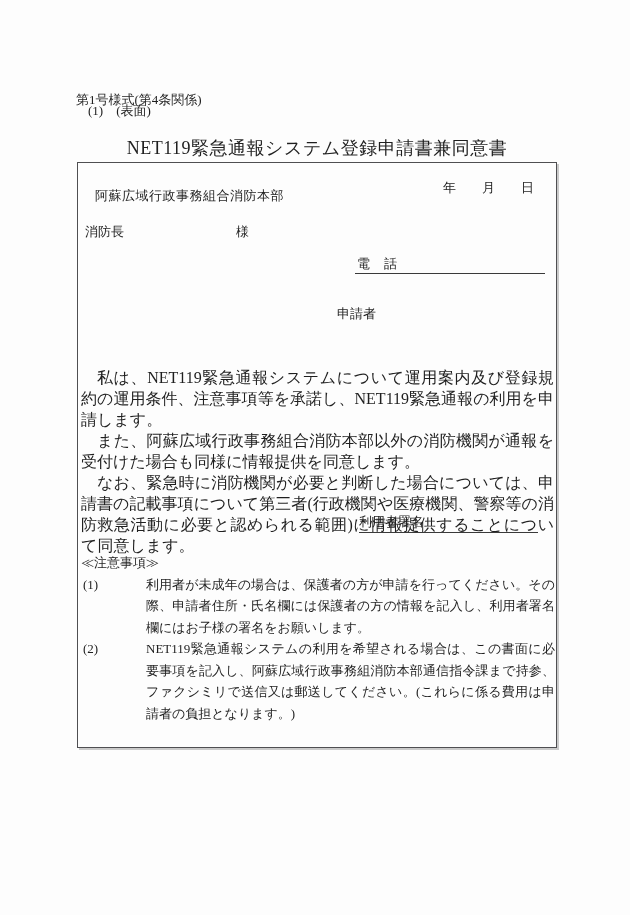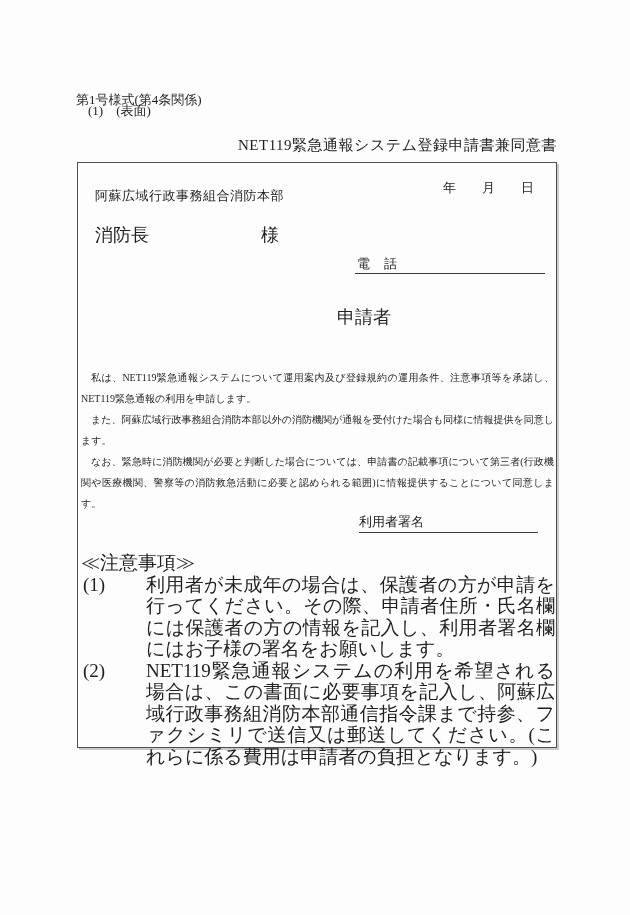--- a/index.html
+++ b/index.html
@@ -29,22 +29,22 @@
     left: 88px;
     top: 102px;
     font-size: 13px;
     white-space: pre;
   }
   .doc-title {
     position: absolute;
     left: 77px;
     top: 136px;
     width: 480px;
-    text-align: right;
-    font-size: 15px;
+    text-align: center;
+    font-size: 18px;
     letter-spacing: 0.5px;
   }
   .form-box {
     position: absolute;
     left: 77px;
     top: 162px;
     width: 478px;
     height: 584px;
     border: 1px solid #4f4f52;
     background: #fdfdfd;
@@ -60,33 +60,33 @@
   }
   .addressee-org {
     position: absolute;
     left: 17px;
     top: 24px;
     font-size: 13px;
     letter-spacing: 0.5px;
   }
   .addressee-row {
     position: absolute;
-    left: 17px;
+    left: 7px;
     top: 60px;
-    font-size: 18px;
+    font-size: 13px;
     text-align: center;
   }
   .addressee-row .honorific {
     margin-left: 112px;
   }
   .applicant-label {
     position: absolute;
     left: 259px;
     top: 142px;
-    font-size: 18px;
+    font-size: 13px;
   }
   .field-rows {
     position: absolute;
     left: 277px;
     top: 90px;
     width: 190px;
     font-size: 13px;
   }
   .field-row {
     height: 21px;
@@ -96,21 +96,21 @@
   }
   .field-row.underlined {
     border-bottom: 1px solid #3a3a3a;
   }
   .field-label { letter-spacing: 0.5px; }
   .body-text {
     position: absolute;
     left: 3px;
     top: 204px;
     width: 473px;
-    font-size: 10px;
+    font-size: 16px;
     line-height: 21px;
     text-align: justify;
   }
   .body-text p {
     margin: 0;
     text-indent: 1em;
   }
   .signature-row {
     position: absolute;
     left: 281px;
@@ -120,21 +120,21 @@
     line-height: 22px;
     border-bottom: 1px solid #3a3a3a;
     font-size: 13px;
     box-sizing: border-box;
   }
   .notes {
     position: absolute;
     left: 3px;
     top: 389px;
     width: 474px;
-    font-size: 19px;
+    font-size: 13px;
     line-height: 21.5px;
   }
   .notes-heading {
     margin-bottom: 0;
   }
   .note-item {
     display: flex;
     align-items: flex-start;
   }
   .note-number {

